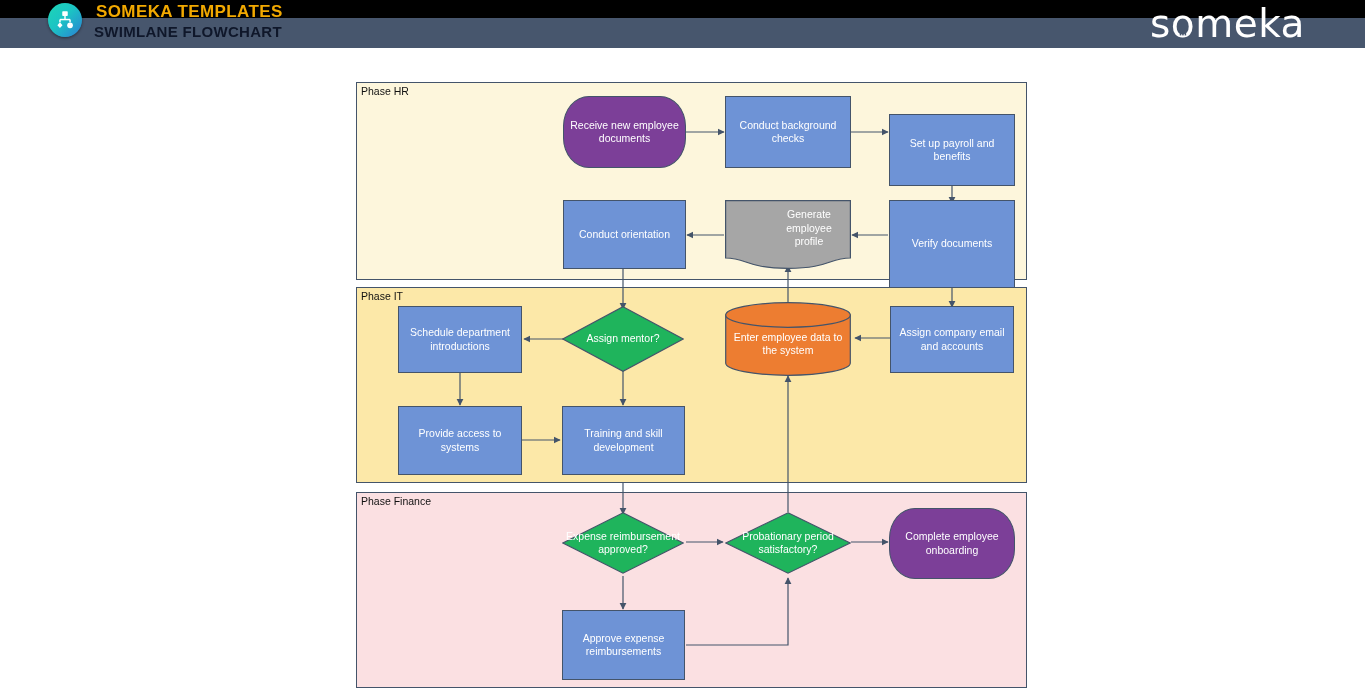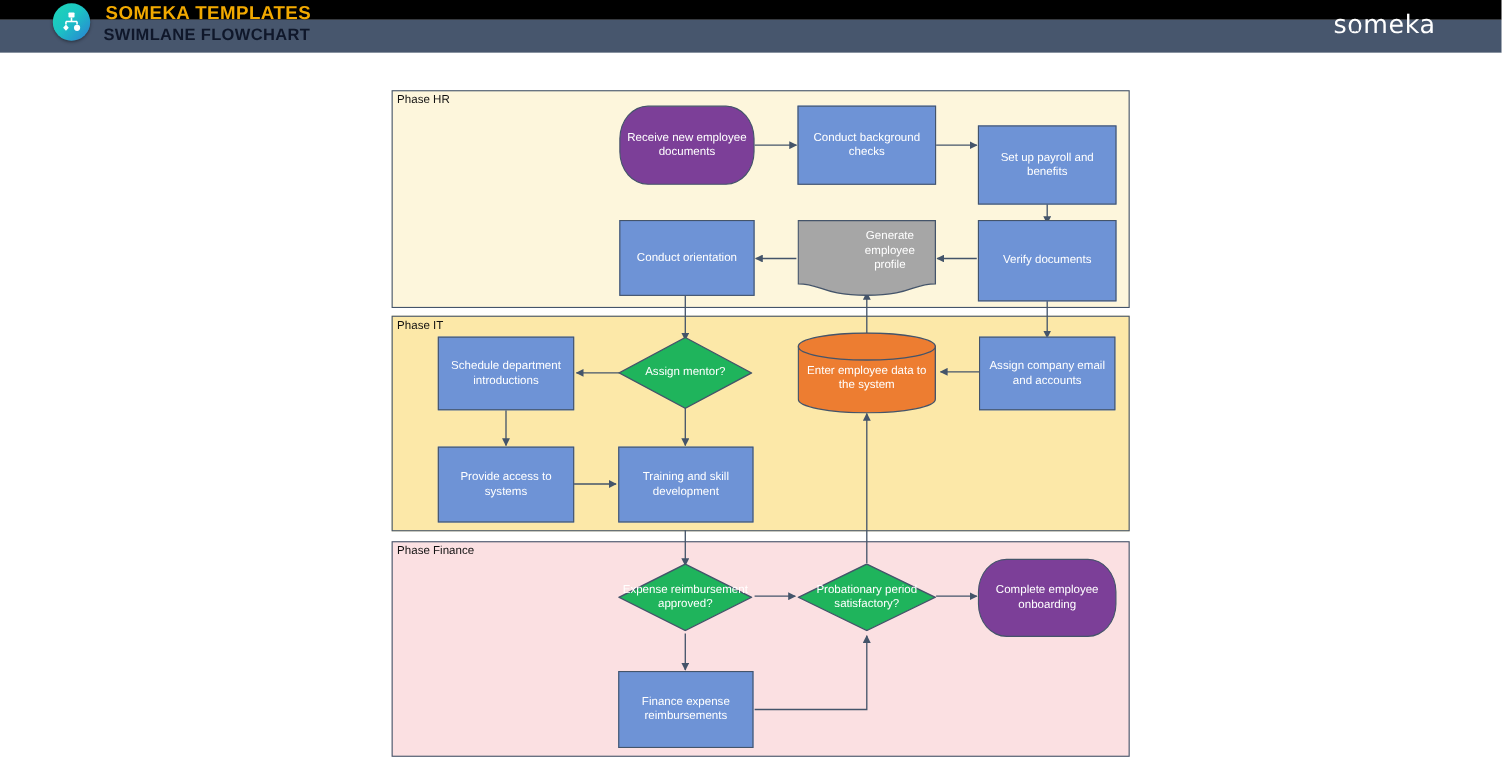--- a/index.html
+++ b/index.html
@@ -34,21 +34,21 @@
     position:absolute;left:94px;top:23px;
     color:#0f172a;font-size:15px;font-weight:bold;letter-spacing:.3px;
     font-family:"Liberation Sans", sans-serif;
   }
 
   #someka-mark{
     position:absolute;right:60px;top:6px;height:34px;
     display:flex;align-items:center;
   }
   .someka-word{
-    color:#ffffff;font-size:23px;font-weight:normal;letter-spacing:.5px;
+    color:#ffffff;font-size:39px;font-weight:normal;letter-spacing:.5px;
     font-family:"DejaVu Sans", sans-serif;line-height:1;
   }
   .someka-o{position:relative;display:inline-block;}
   .someka-o .bars{
     position:absolute;left:50%;top:50%;transform:translate(-50%,-50%);
     display:block;
   }
 
   
   #canvas{position:absolute;left:0;top:51px;width:1365px;height:649px;background:#ffffff;}
@@ -200,21 +200,21 @@
   </div>
 
   <div class="node n-process" style="left:725px;top:45px;width:126px;height:72px;">
     <span class="lbl">Conduct background checks</span>
   </div>
 
   <div class="node n-process" style="left:889px;top:45px;width:126px;height:72px;margin-top:18px;">
     <span class="lbl">Set up payroll and benefits</span>
   </div>
 
-  <div class="node n-process" style="left:889px;top:149px;width:126px;height:74px;">
+  <div class="node n-process" style="left:889px;top:149px;width:126px;height:88px;">
     <span class="lbl">Verify documents</span>
   </div>
 
   <div class="node n-doc" style="left:725px;top:149px;width:126px;height:69px;padding-left:42px;">
     <svg class="docshape" viewBox="0 0 126 69" preserveAspectRatio="none">
       <path d="M 0.6 0.6 L 125.4 0.6 L 125.4 58 C 104 58 104 68.4 63 68.4 C 22 68.4 22 58 0.6 58 Z" fill="#A6A6A6" stroke="#44546A" stroke-width="1.2"></path>
     </svg>
     <span class="lbl" style="margin-bottom:12px;">Generate employee profile</span>
   </div>
 
@@ -265,16 +265,16 @@
       <path d="M 63 0.8 L 125.2 31 L 63 61.2 L 0.8 31 Z" fill="#1FB45C" stroke="#44546A" stroke-width="1.2"></path>
     </svg>
     <span class="lbl" style="padding:0 2px;">Probationary period satisfactory?</span>
   </div>
 
   <div class="node n-terminator" style="left:889px;top:457px;width:126px;height:71px;">
     <span class="lbl">Complete employee onboarding</span>
   </div>
 
   <div class="node n-process" style="left:562px;top:559px;width:123px;height:70px;">
-    <span class="lbl">Finance expense reimbursements</span>
+    <span class="lbl">Approve expense reimbursements</span>
   </div>
 
 </div>
 
 </body></html>

